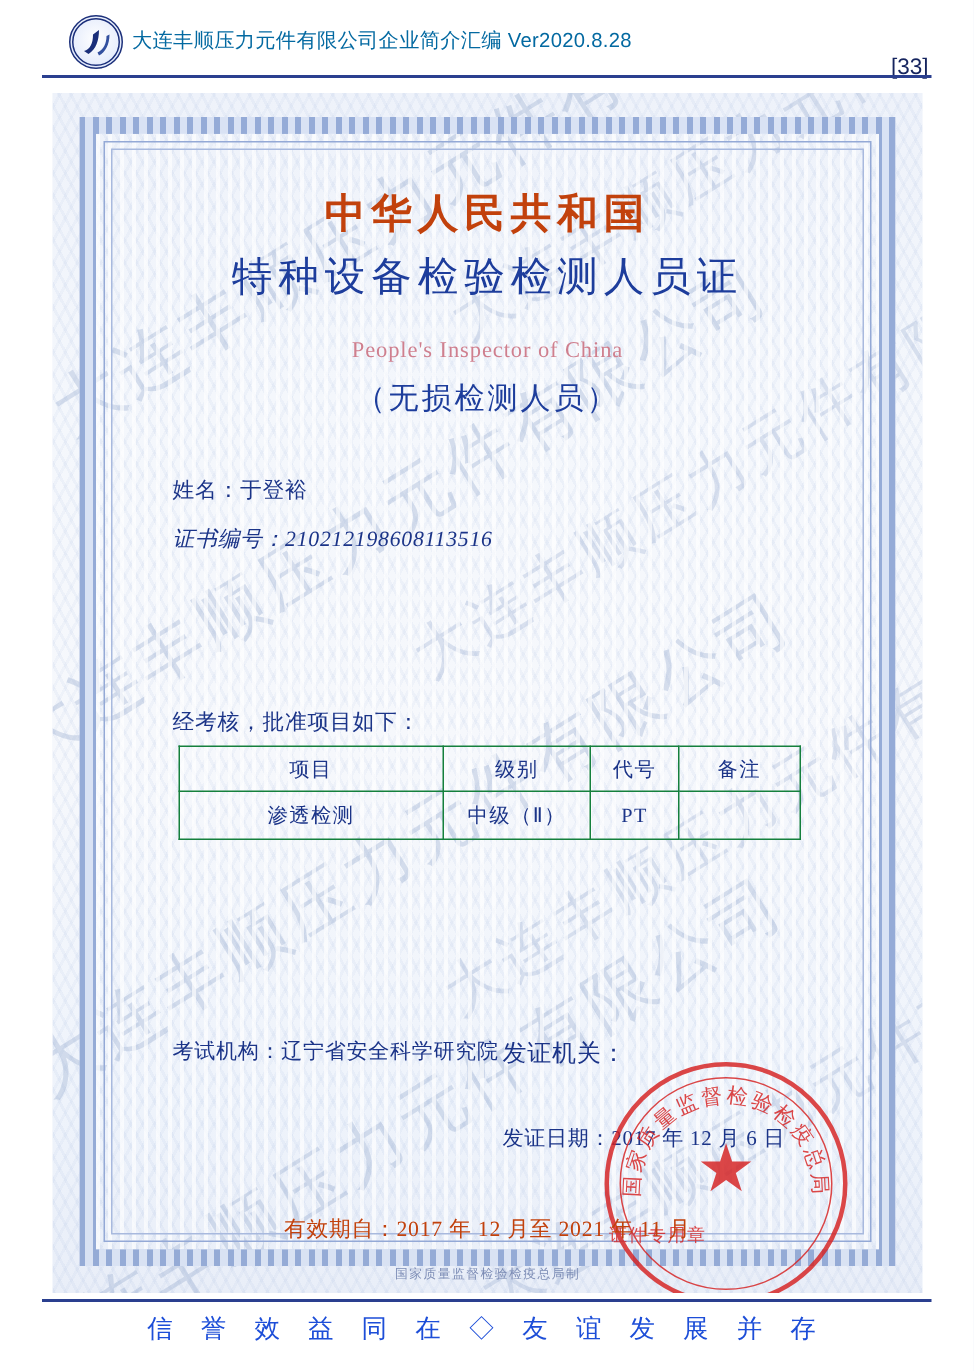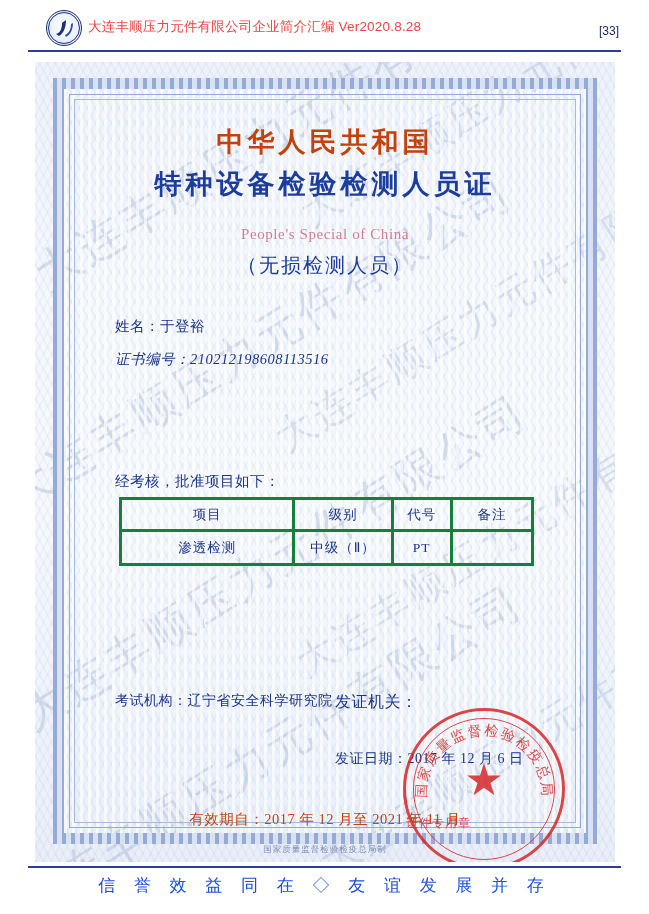--- a/index.html
+++ b/index.html
@@ -40,29 +40,29 @@
     border: 1.5px solid #1b2f7a;
     background: radial-gradient(circle at 50% 45%, #ffffff 0%, #e8eefc 60%, #cdd9f5 100%);
     overflow: hidden;
   }
   .header-logo svg { display:block; }
   .header-title {
     position: absolute;
     left: 88px;
     top: 18px;
     font-size: 13.5px;
-    color: #ef4444;
+    color: #0369a1;
     letter-spacing: .2px;
     white-space: nowrap;
   }
   .header-page {
     position: absolute;
     right: 30px;
-    top: 24px;
-    font-size: 12px;
+    top: 36px;
+    font-size: 15px;
     color: #16255f;
   }
 
   
   .footer-rule {
     position: absolute;
     left: 28px;
     top: 866px;
     width: 593px;
     height: 2px;
@@ -176,21 +176,21 @@
     font-weight: bold;
     color: #c2410c;
     letter-spacing: 4px;
     font-family: "Liberation Serif", serif;
   }
   .title-cn2 {
     position: absolute;
     top: 104px; left: 0; width: 580px;
     text-align: center;
     font-size: 27px;
-    font-weight: bold;
+    font-weight: normal;
     color: #1d3d9c;
     letter-spacing: 4px;
     font-family: "Liberation Serif", serif;
   }
   .title-en1 {
     position: absolute;
     top: 143px; left: 0; width: 580px;
     text-align: center;
     font-size: 15px;
     color: #cf7f8e;
@@ -239,21 +239,21 @@
 
   
   .cert-table {
     position: absolute;
     top: 435px; left: 84px;
     width: 415px;
     border-collapse: collapse;
     font-family: "Liberation Serif", serif;
   }
   .cert-table th, .cert-table td {
-    border: 3px solid #15803d;
+    border: 1px solid #15803d;
     color: #1b3488;
     font-size: 13.5px;
     font-weight: normal;
     text-align: center;
     height: 29px;
     letter-spacing: 1px;
   }
   .cert-table th { height: 27px; }
   .col-item { width: 168px; }
   .col-level { width: 93px; }
@@ -385,21 +385,21 @@
   </div>
 
   <div class="cert-border-outer"></div>
   <div class="cert-border-inner"></div>
   <div class="cert-border-inner2"></div>
 
   <div class="cert-content">
 
     <div class="title-cn1">中华人民共和国</div>
     <div class="title-cn2">特种设备检验检测人员证</div>
-    <div class="title-en2">People's Special of China</div>
+    <div class="title-en2">People's Inspector of China</div>
     <div class="subtitle">（无损检测人员）</div>
 
     <div class="field f-name">
       <span>姓名：</span><span>于登裕</span>
     </div>
 
     <div class="field f-certno">
       <span>证书编号：</span><span>210212198608113516</span>
     </div>
 

